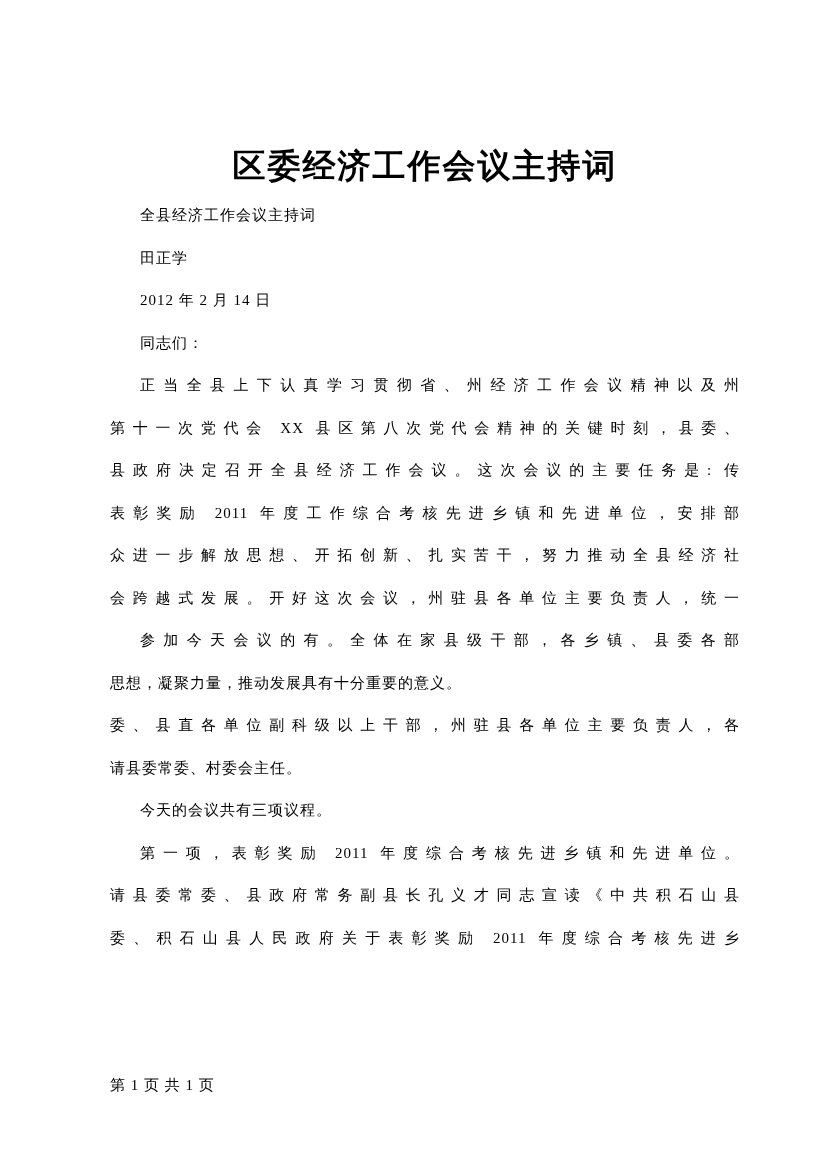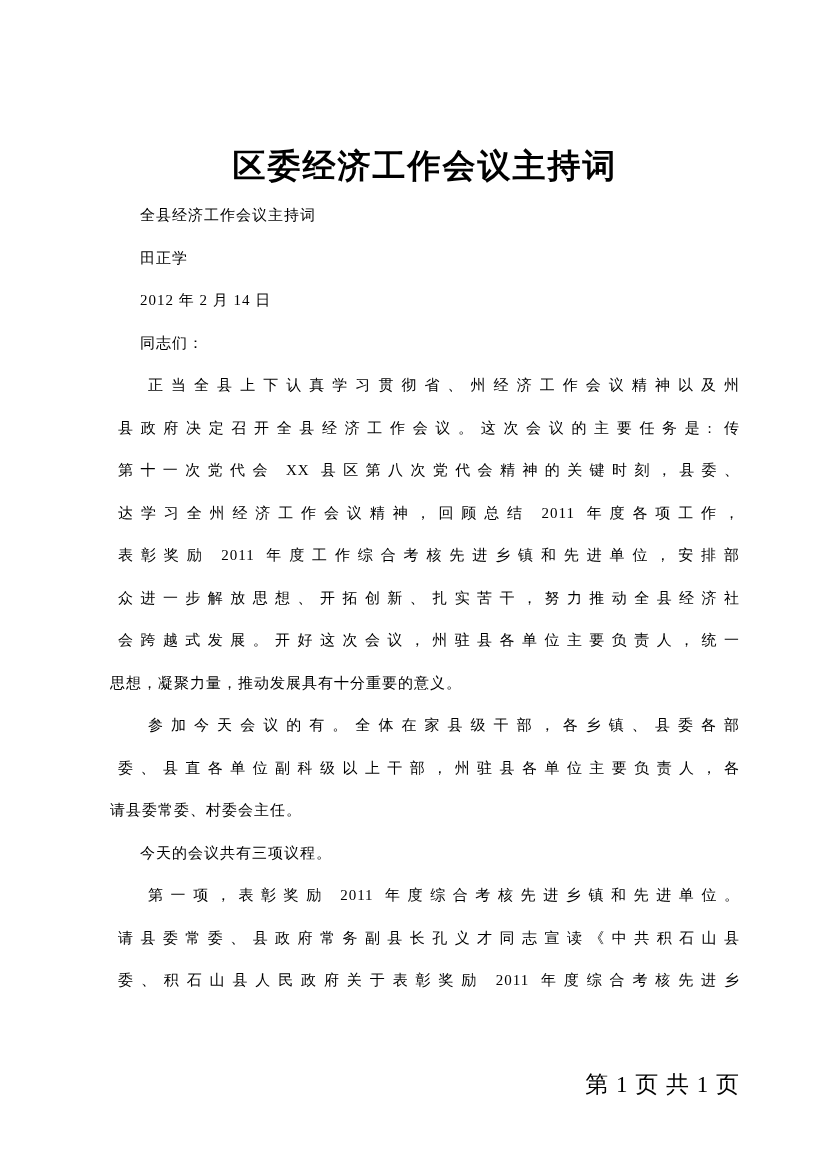--- a/index.html
+++ b/index.html
@@ -38,53 +38,51 @@
     font-size: 15px;
     letter-spacing: 1px;
     text-align: left;
   }
   .line.indent {
     text-indent: 2em;
   }
   .line.justify {
     text-align: justify;
     text-align-last: justify;
-    margin-left: 8px;
   }
   .footer {
     position: absolute;
     left: 110px;
     top: 1073px;
     width: 630px;
-    text-align: right;
-    font-size: 23px;
+    text-align: left;
+    font-size: 15px;
     line-height: 24px;
     letter-spacing: 1px;
   }
 </style>
 </head>
 <body>
 
 <div class="page">
   <div class="content">
     <h1 class="doc-title">区委经济工作会议主持词</h1>
     <div id="body-lines">
         <div class="line indent">全县经济工作会议主持词</div>
         <div class="line indent">田正学</div>
         <div class="line indent">2012 年 2 月 14 日</div>
         <div class="line indent">同志们：</div>
         <div class="line indent justify">正当全县上下认真学习贯彻省、州经济工作会议精神以及州</div>
+        <div class="line justify">第十一次党代会 XX 县区第八次党代会精神的关键时刻，县委、</div>
         <div class="line justify">县政府决定召开全县经济工作会议。这次会议的主要任务是: 传</div>
-        <div class="line justify">第十一次党代会 XX 县区第八次党代会精神的关键时刻，县委、</div>
-        <div class="line justify">达学习全州经济工作会议精神，回顾总结 2011 年度各项工作，</div>
         <div class="line justify">表彰奖励 2011 年度工作综合考核先进乡镇和先进单位，安排部</div>
         <div class="line justify">众进一步解放思想、开拓创新、扎实苦干，努力推动全县经济社</div>
         <div class="line justify">会跨越式发展。开好这次会议，州驻县各单位主要负责人，统一</div>
+        <div class="line indent justify">参加今天会议的有。全体在家县级干部，各乡镇、县委各部</div>
         <div class="line">思想，凝聚力量，推动发展具有十分重要的意义。</div>
-        <div class="line indent justify">参加今天会议的有。全体在家县级干部，各乡镇、县委各部</div>
         <div class="line justify">委、县直各单位副科级以上干部，州驻县各单位主要负责人，各</div>
         <div class="line">请县委常委、村委会主任。</div>
         <div class="line indent">今天的会议共有三项议程。</div>
         <div class="line indent justify">第一项，表彰奖励 2011 年度综合考核先进乡镇和先进单位。</div>
         <div class="line justify">请县委常委、县政府常务副县长孔义才同志宣读《中共积石山县</div>
         <div class="line justify">委、积石山县人民政府关于表彰奖励 2011 年度综合考核先进乡</div>
       </div>
   </div>
   <div class="footer">
     <span>第 1 页 共 1 页</span>

